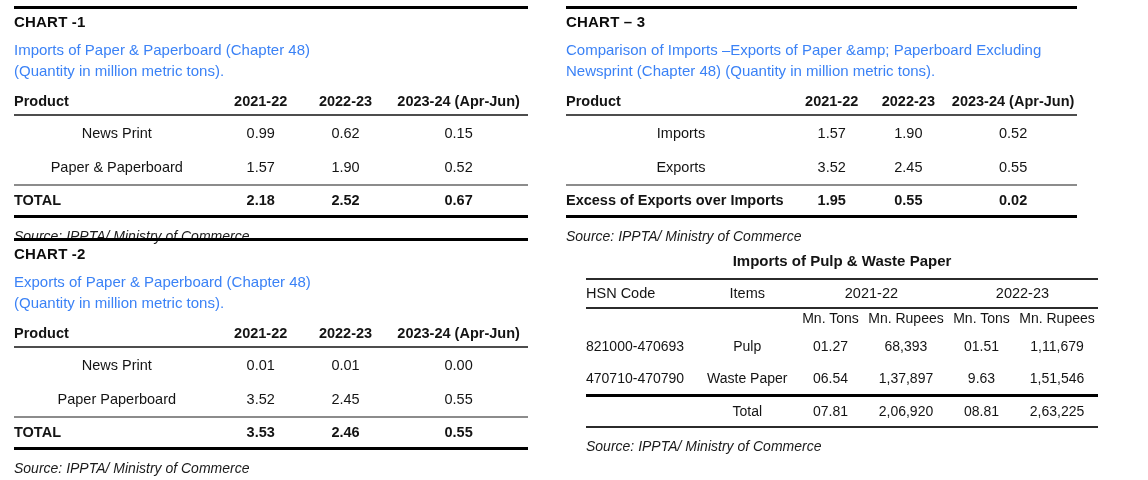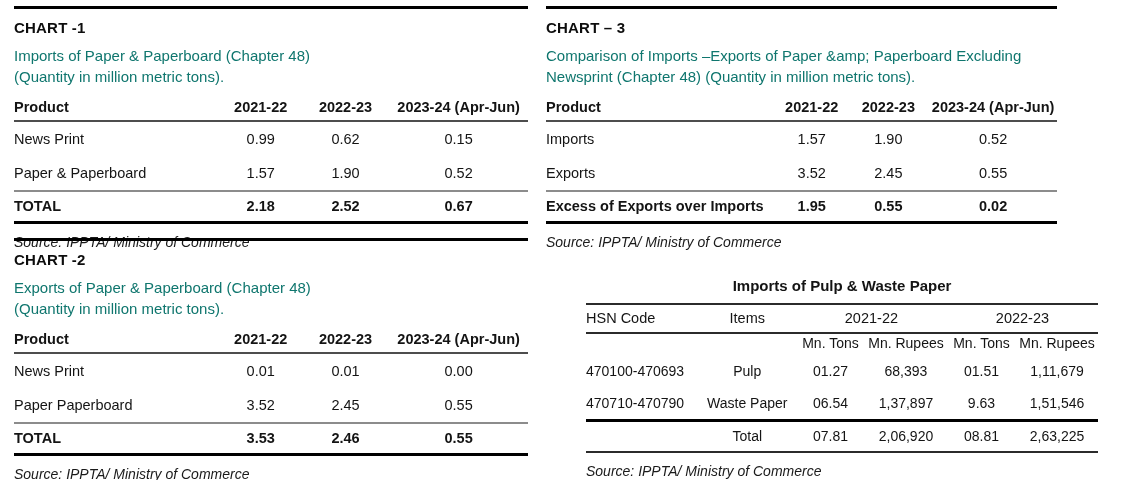--- a/index.html
+++ b/index.html
@@ -7,45 +7,45 @@
   body {
     width: 1148px; height: 480px;
     position: relative;
     font-family: "Liberation Sans", sans-serif;
     color: #141414;
     overflow: hidden;
   }
   .section { position: absolute; }
   .sec-chart1 { left: 14px; top: 6px;  width: 514px; }
   .sec-chart2 { left: 14px; top: 238px; width: 514px; }
-  .sec-chart3 { left: 546px; top: 6px; width: 511px; }
-  .sec-pulp   { left: 586px; top: 277px; width: 512px; }
+  .sec-chart3 { left: 566px; top: 6px; width: 511px; }
+  .sec-pulp   { left: 586px; top: 252px; width: 512px; }
 
   .rule-top { border-top: 3px solid #000; height: 0; }
 
   .chart-heading {
     font-size: 15px; font-weight: 800; letter-spacing: .2px;
-    margin-top: 10px; color: #0d0d0d;
+    margin-top: 4px; color: #0d0d0d;
   }
   .chart-title {
-    margin-top: 9px; font-size: 15px; line-height: 1.42; color: #0f766e;
+    margin-top: 9px; font-size: 15px; line-height: 1.42; color: #3b82f6;
   }
 
   table.chart-table {
     width: 100%; border-collapse: collapse; table-layout: fixed;
     margin-top: 7px; font-size: 14.5px;
   }
   table.chart-table th, table.chart-table td { white-space: nowrap; overflow: hidden; }
   table.chart-table thead th {
     font-weight: 700; text-align: center; padding: 4px 0 5px;
     border-bottom: 2px solid #4d4d4d; font-size: 14.5px;
   }
   table.chart-table thead th.col-product { text-align: left; }
   table.chart-table tbody td { padding: 9px 0; text-align: center; }
-  table.chart-table tbody td.col-product { text-align: left; }
+  table.chart-table tbody td.col-product { text-align: center; }
   table.chart-table tfoot td {
     font-weight: 700; padding: 6px 0 7px; text-align: center;
     border-top: 2px solid #8c8c8c; border-bottom: 3px solid #000;
   }
   table.chart-table tfoot td.col-product { text-align: left; }
 
   .c1-w1 { width: 40%; } .c1-w2 { width: 16%; } .c1-w3 { width: 17%; } .c1-w4 { width: 27%; }
   .c3-w1 { width: 45%; } .c3-w2 { width: 14%; } .c3-w3 { width: 16%; } .c3-w4 { width: 25%; }
 
   .source-line {
@@ -223,21 +223,21 @@
         <td></td>
         <td></td>
         <td>Mn. Tons</td>
         <td>Mn. Rupees</td>
         <td>Mn. Tons</td>
         <td>Mn. Rupees</td>
       </tr>
     </thead>
     <tbody>
       <tr>
-        <td class="col-hsn">470100-470693</td>
+        <td class="col-hsn">821000-470693</td>
         <td>Pulp</td>
         <td>01.27</td>
         <td>68,393</td>
         <td>01.51</td>
         <td>1,11,679</td>
       </tr>
       <tr>
         <td class="col-hsn">470710-470790</td>
         <td>Waste Paper</td>
         <td>06.54</td>

